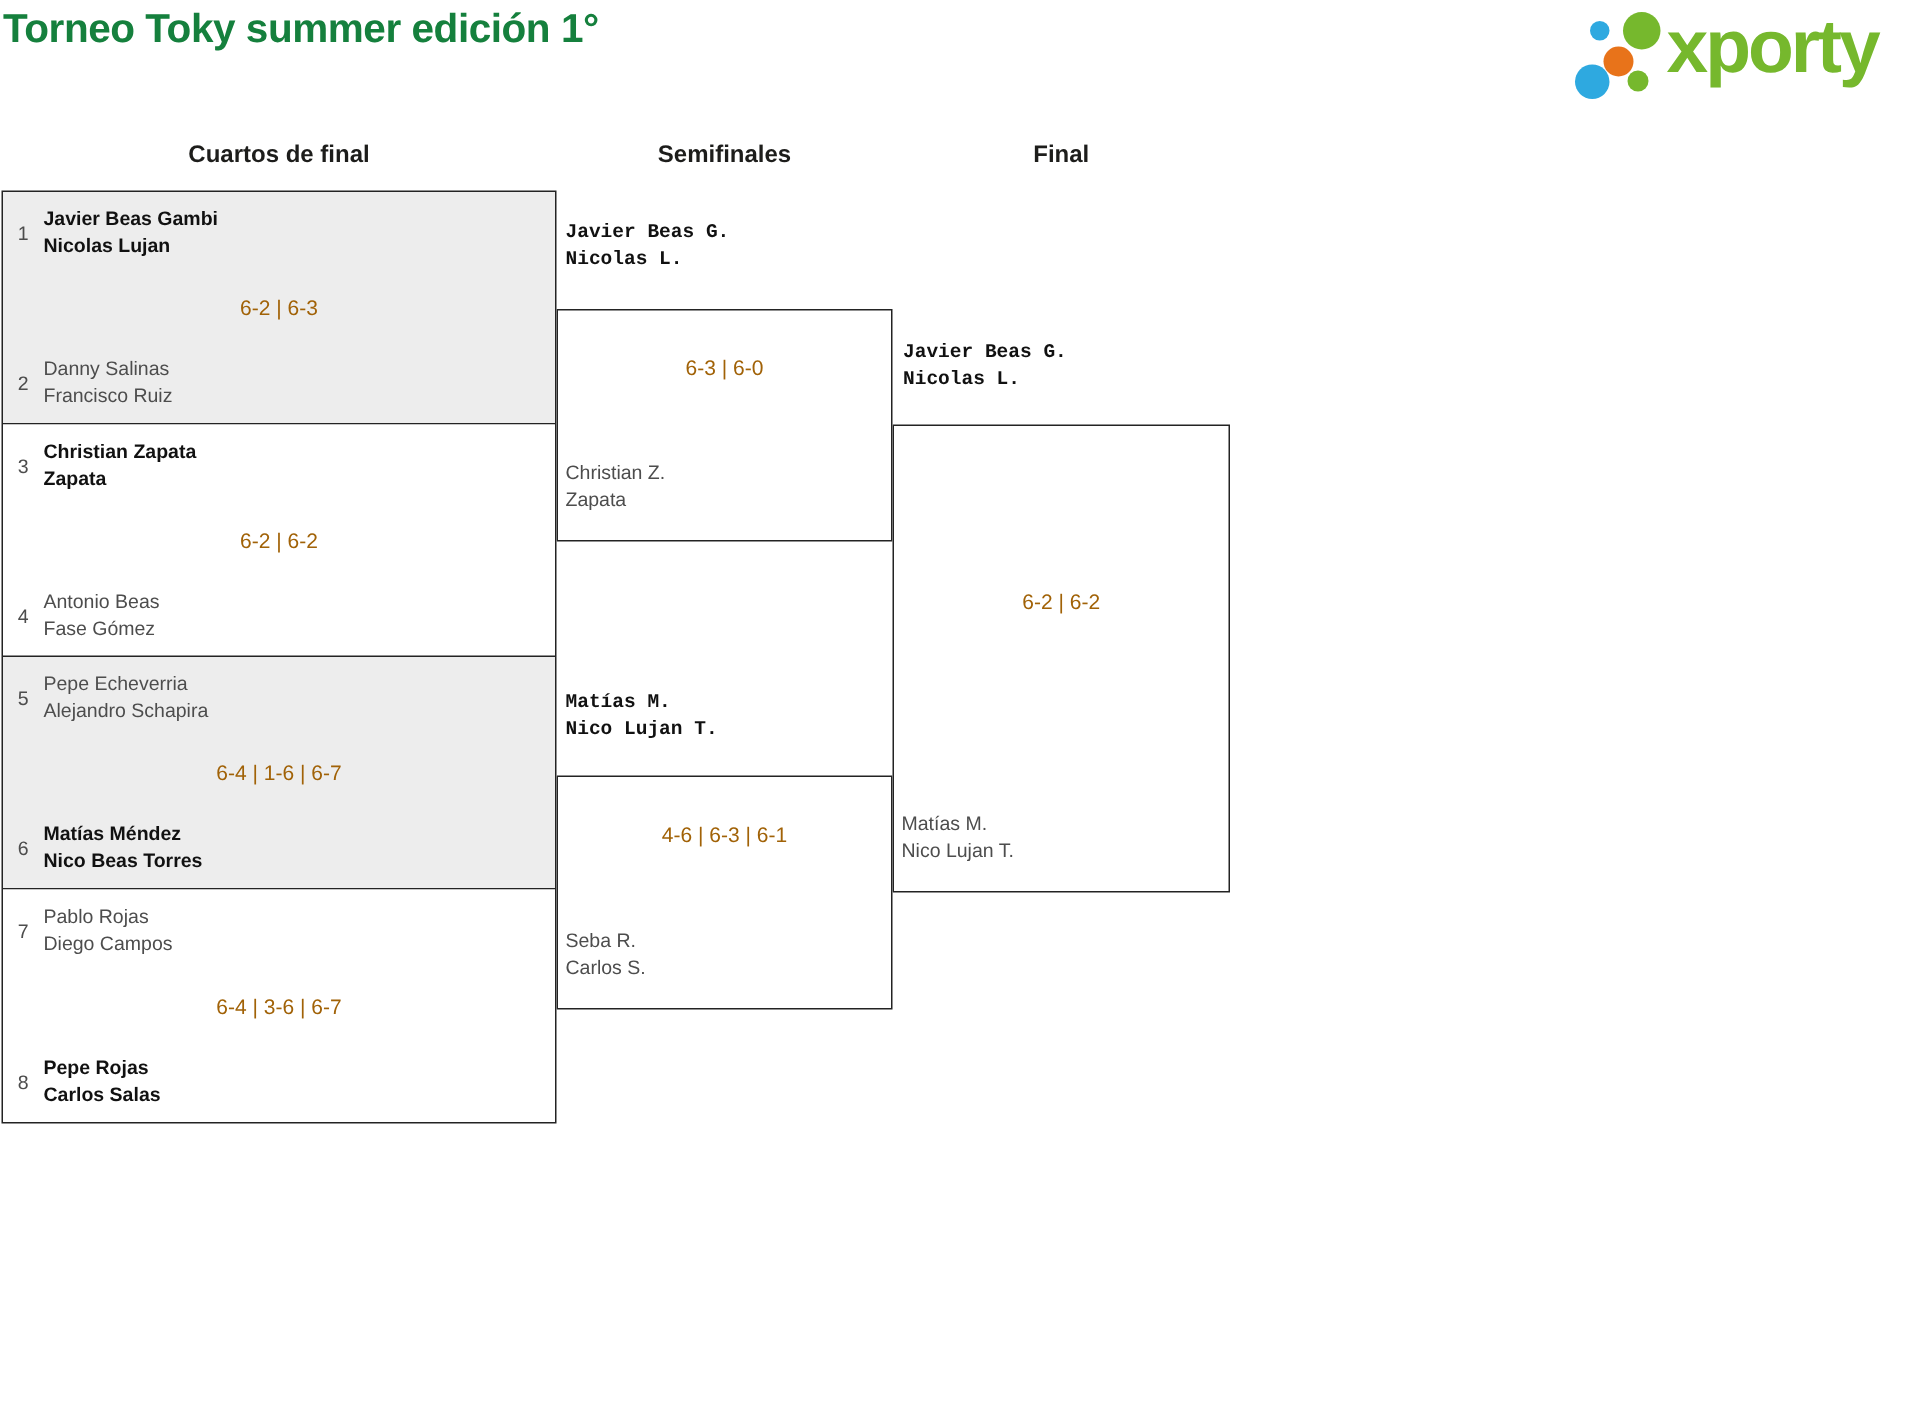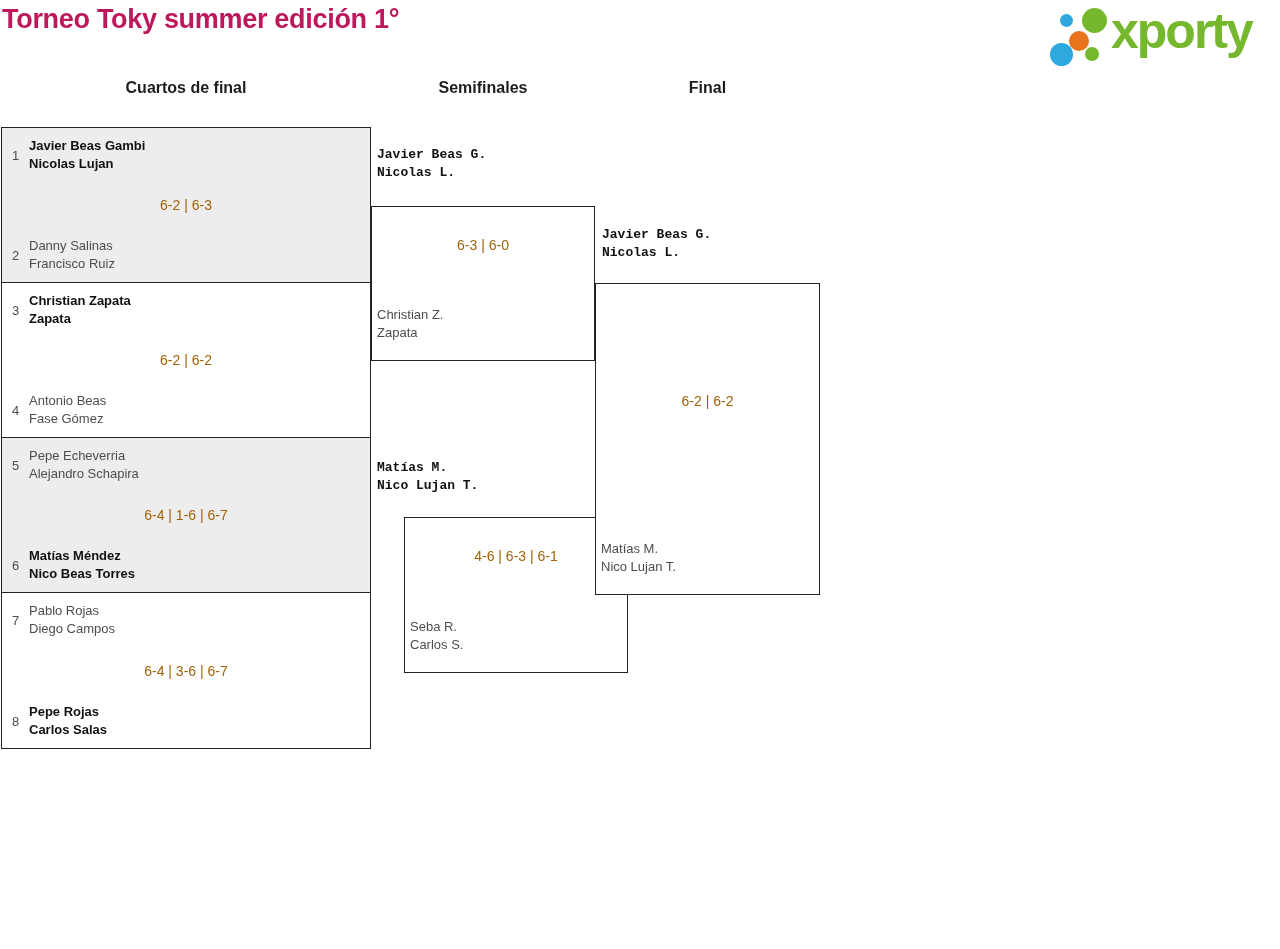--- a/index.html
+++ b/index.html
@@ -14,33 +14,33 @@
   *{margin:0;padding:0;box-sizing:border-box;}
   body{
     width:1280px;height:949px;background:#ffffff;
     font-family:"Liberation Sans", sans-serif;
     color:#1d1d1b;
   }
   .page{position:relative;width:1280px;height:949px;overflow:hidden;}
 
   
   .title{position:absolute;left:2px;top:3px;font-size:27px;font-weight:700;
-         line-height:33px;letter-spacing:-0.3px;color:#be185d;}
+         line-height:33px;letter-spacing:-0.3px;color:#15803d;}
   .logo{position:absolute;top:0;right:0;width:240px;height:78px;}
   .dot{position:absolute;border-radius:50%;}
   .dot-blue-small{left:20px;top:14px;width:13px;height:13px;background:var(--brand-blue);}
   .dot-green-large{left:42px;top:8px;width:25px;height:25px;background:var(--brand-green);}
   .dot-orange{left:29px;top:31px;width:20px;height:20px;background:var(--brand-orange);}
   .dot-blue-large{left:10px;top:43px;width:23px;height:23px;background:var(--brand-blue);}
   .dot-green-small{left:45px;top:47px;width:14px;height:14px;background:var(--brand-green);}
   .logo-text{position:absolute;left:71px;top:2px;font-size:50px;font-weight:700;
              letter-spacing:-2px;color:var(--brand-green);}
 
   
-  .round-header{position:absolute;top:79px;font-size:16px;font-weight:700;
+  .round-header{position:absolute;top:95px;font-size:16px;font-weight:700;
                 text-align:center;color:#1d1d1b;}
   .rh-qf{left:1px;width:370px;}
   .rh-sf{left:371px;width:224px;}
   .rh-f{left:595px;width:225px;}
 
   
   .qf-col{position:absolute;left:1px;top:127px;width:370px;border:1px solid var(--border);}
   .qf-match{height:155px;border-bottom:1px solid var(--border);background:#ffffff;
             display:flex;flex-direction:column;justify-content:space-between;padding:9px 0;}
   .qf-match:last-child{border-bottom:none;}
@@ -48,21 +48,21 @@
   .team-row{display:flex;align-items:center;}
   .seed{width:27px;text-align:center;font-size:13px;color:var(--text-regular);flex:none;}
   .team{font-size:13px;line-height:18px;color:var(--text-regular);}
   .team .tl{display:block;white-space:nowrap;}
   .team.winner{font-weight:700;color:var(--text-dark);}
   .score{width:100%;text-align:center;font-size:14px;color:#a16207;}
 
   
   .match-box{position:absolute;border:1px solid var(--border);background:#ffffff;}
   .sf1{left:371px;top:206px;width:224px;height:155px;}
-  .sf2{left:371px;top:517px;width:224px;height:156px;margin-left:33px;}
+  .sf2{left:371px;top:517px;width:224px;height:156px;}
   .final-box{left:595px;top:283px;width:225px;height:312px;}
   .match-box .score{position:absolute;left:0;right:0;top:30px;}
   .final-box .score{top:109px;}
   .match-box .team-bottom{position:absolute;left:5px;bottom:18px;}
   .team-label{position:absolute;font-size:13px;line-height:18px;font-family:Liberation Mono, monospace;}
   .lbl-sf1{left:377px;top:146px;}
   .lbl-sf2{left:377px;top:459px;}
   .lbl-final{left:602px;top:226px;}
 </style>
 </head>

